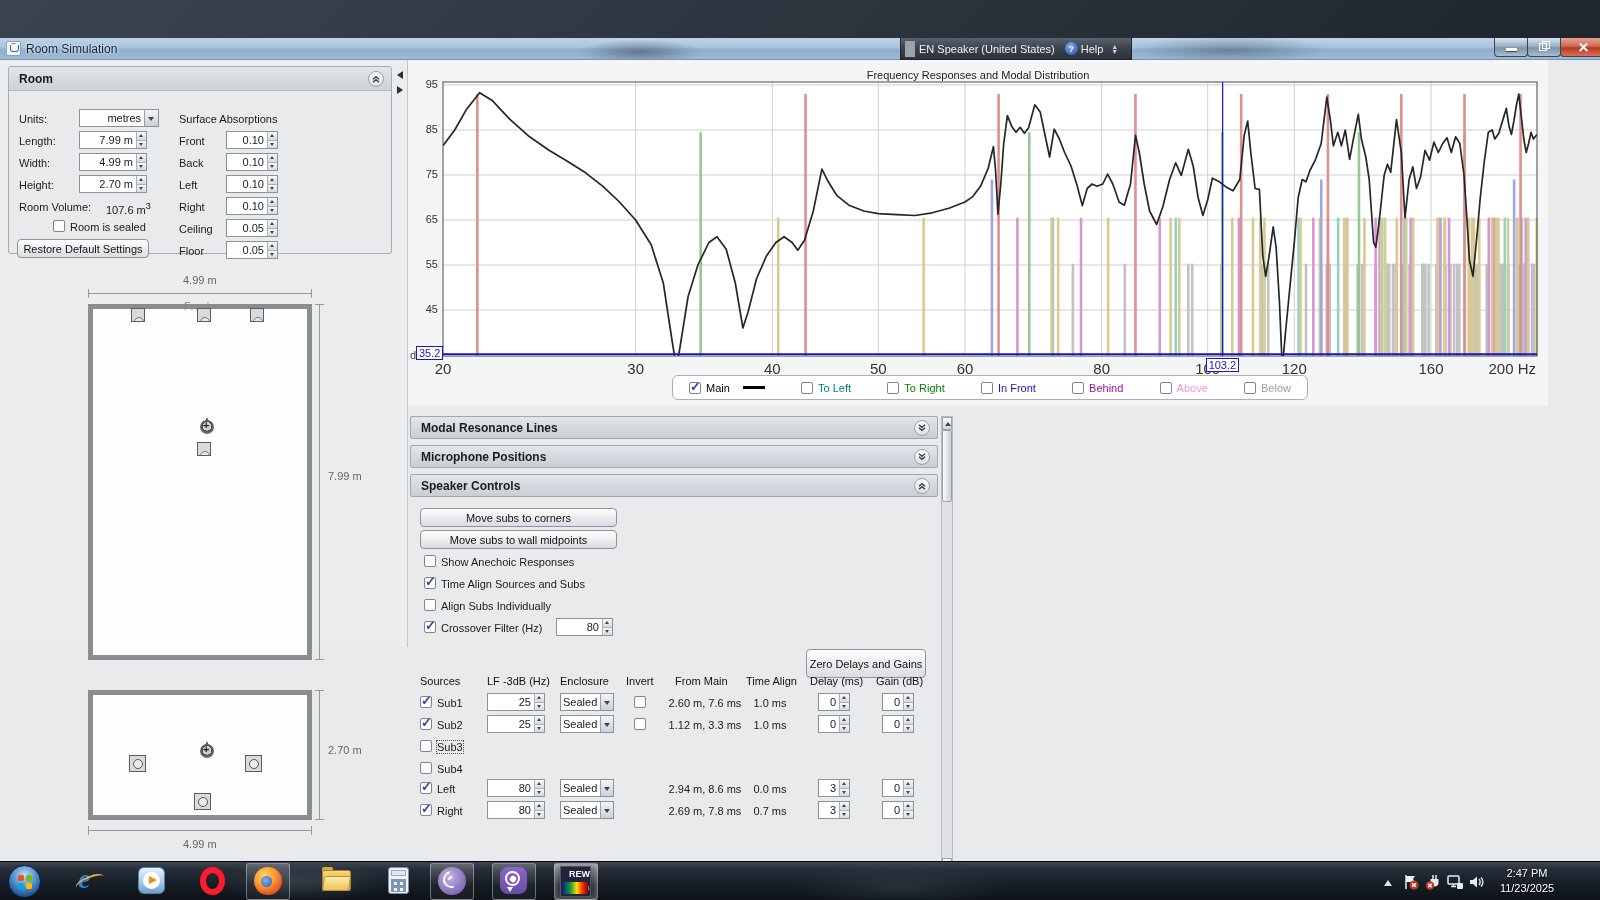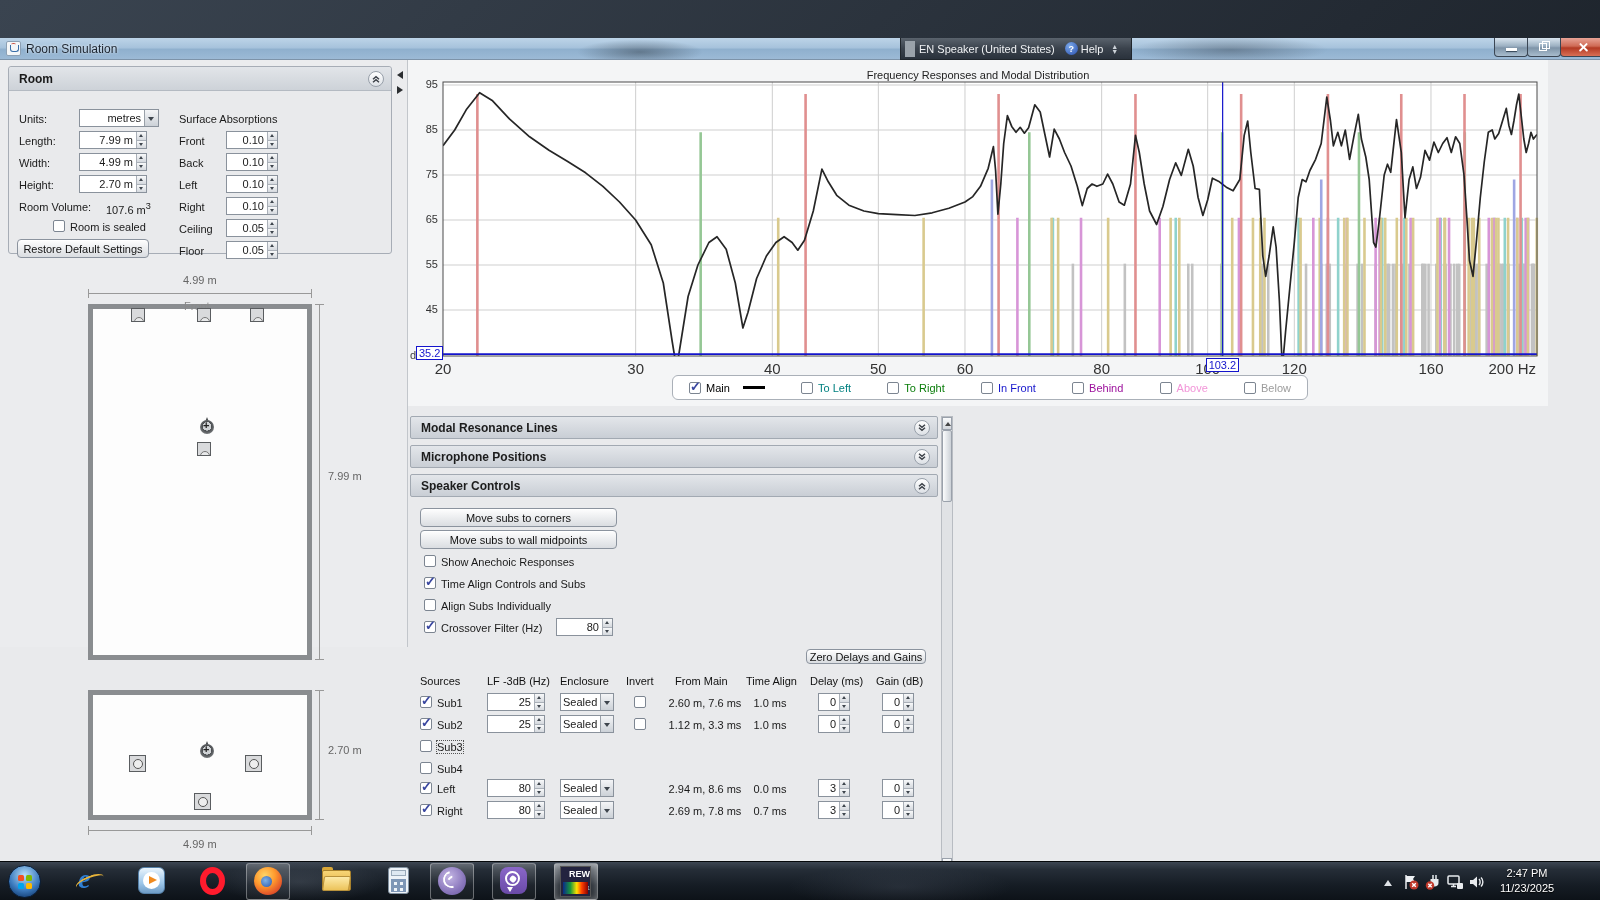--- a/index.html
+++ b/index.html
@@ -534,34 +534,34 @@
         </svg>
     </span>
   </div>
 
   <div class="jbtn" style="left:420px; top:470px; width:197px; height:19px;">Move subs to corners</div>
   <div class="jbtn" style="left:420px; top:492px; width:197px; height:19px;">Move subs to wall midpoints</div>
 
   <span class="cb" style="left:424px; top:517px;"></span>
   <span class="tlabel" style="left:441px; top:518px;">Show Anechoic Responses</span>
   <span class="cb checked" style="left:424px; top:539px;"></span>
-  <span class="tlabel" style="left:441px; top:540px;">Time Align Controls and Subs</span>
+  <span class="tlabel" style="left:441px; top:540px;">Time Align Sources and Subs</span>
   <span class="cb" style="left:424px; top:561px;"></span>
   <span class="tlabel" style="left:441px; top:562px;">Align Subs Individually</span>
   <span class="cb checked" style="left:424px; top:583px;"></span>
   <span class="tlabel" style="left:441px; top:584px;">Crossover Filter (Hz)</span>
   <div class="field" style="left:556px; top:580px; width:57px;">
     <span class="fval">80</span>
     <span class="sbtns">
         <span class="sb up"></span>
         <span class="sb dn"></span>
       </span>
   </div>
 
-  <div class="jbtn" style="left:806px; top:611px; width:120px; height:15px;">Zero Delays and Gains</div>
+  <div class="jbtn" style="left:806px; top:611px; width:120px; height:29px;">Zero Delays and Gains</div>
 
   <span class="thead" style="left:420px; top:637px;">Sources</span>
   <span class="thead" style="left:487px; top:637px;">LF -3dB (Hz)</span>
   <span class="thead" style="left:560px; top:637px;">Enclosure</span>
   <span class="thead" style="left:626px; top:637px;">Invert</span>
   <span class="thead" style="left:675px; top:637px;">From Main</span>
   <span class="thead" style="left:746px; top:637px;">Time Align</span>
   <span class="thead" style="left:810px; top:637px;">Delay (ms)</span>
   <span class="thead" style="left:876px; top:637px;">Gain (dB)</span>
 

